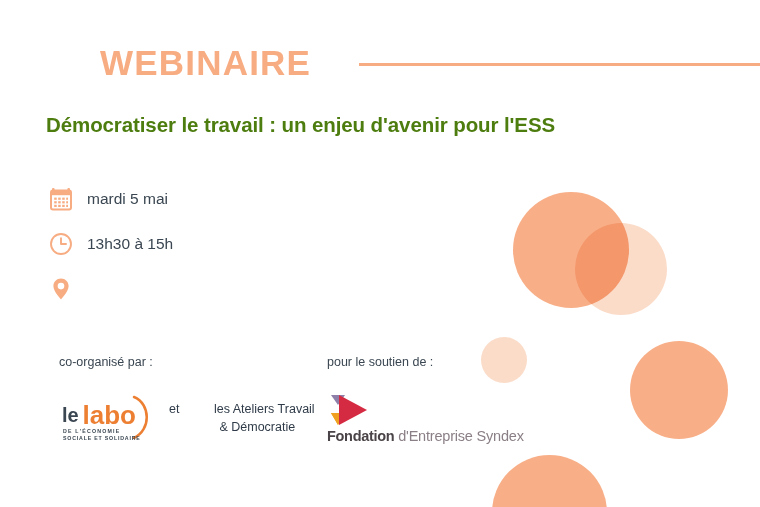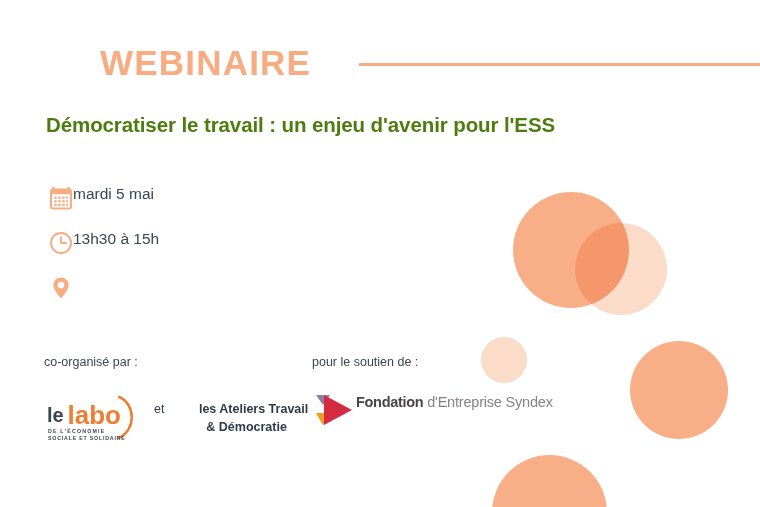--- a/index.html
+++ b/index.html
@@ -85,39 +85,41 @@
   .info-list {
     position: absolute;
     left: 49px;
     top: 186px;
     display: flex;
     flex-direction: column;
     gap: 19px;
   }
   .info-row {
     display: flex;
+    align-items: center;
+    gap: 14px;
     height: 26px;
   }
   .info-icon {
     width: 24px;
     height: 24px;
     flex: 0 0 24px;
     display: block;
   }
   .info-text {
     font-size: 15.5px;
     color: #3A4651;
     line-height: 1;
     white-space: nowrap;
   }
 
   
   .footer {
     position: absolute;
-    left: 44px;
+    left: 59px;
     top: 355px;
     width: 470px;
   }
   .footer-cols {
     display: flex;
   }
   .col-left  { width: 268px; }
   .col-right { width: 200px; }
 
   .col-label {
@@ -139,25 +141,25 @@
     display: block;
   }
   .labo-partner {
     font-size: 12.5px;
     color: #2F3B48;
     line-height: 1.42;
     text-align: center;
     white-space: nowrap;
   }
   .labo-partner .lead { font-weight: normal; }
-  .labo-partner .strong { font-weight: bold; padding-left: 31px; }
+  .labo-partner .strong { font-weight: normal; padding-left: 31px; }
 
   .syndex-block {
     display: flex;
-    flex-direction: row;
+    flex-direction: column;
     align-items: flex-start;
   }
   .syndex-mark {
     width: 42px;
     height: 34px;
     display: block;
     margin-left: 2px;
   }
   .syndex-word {
     margin-top: 2px;

